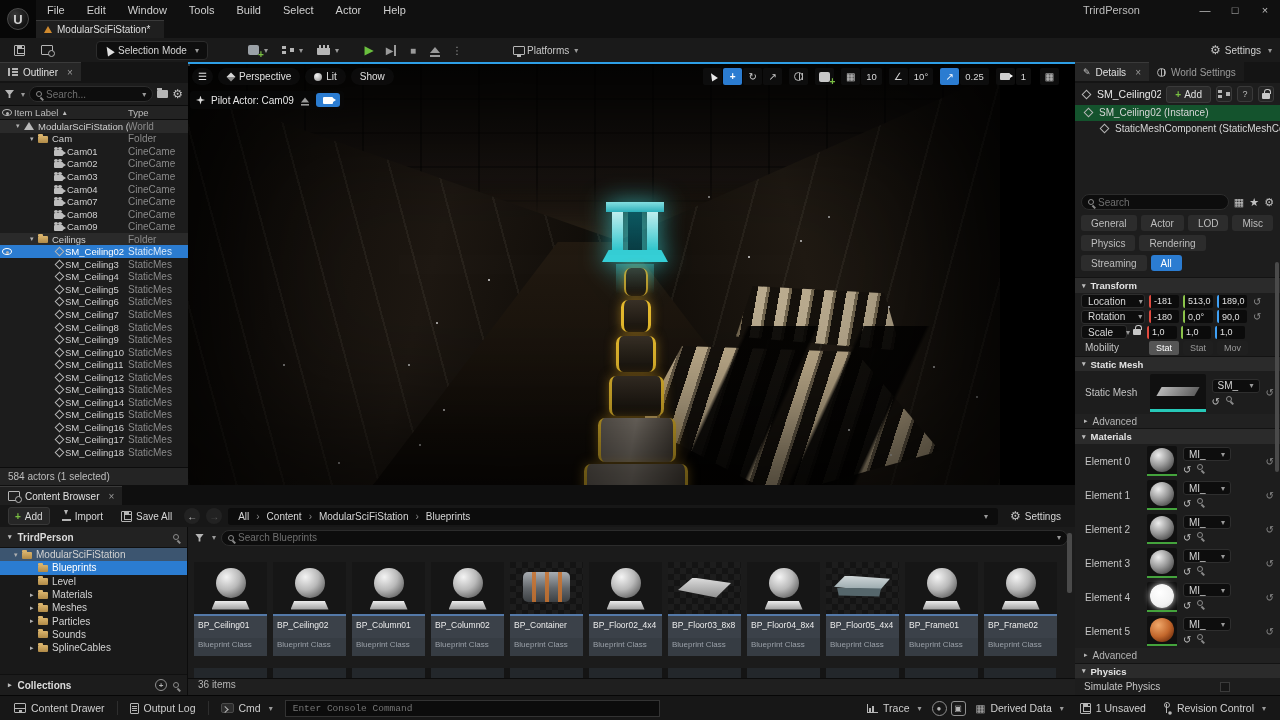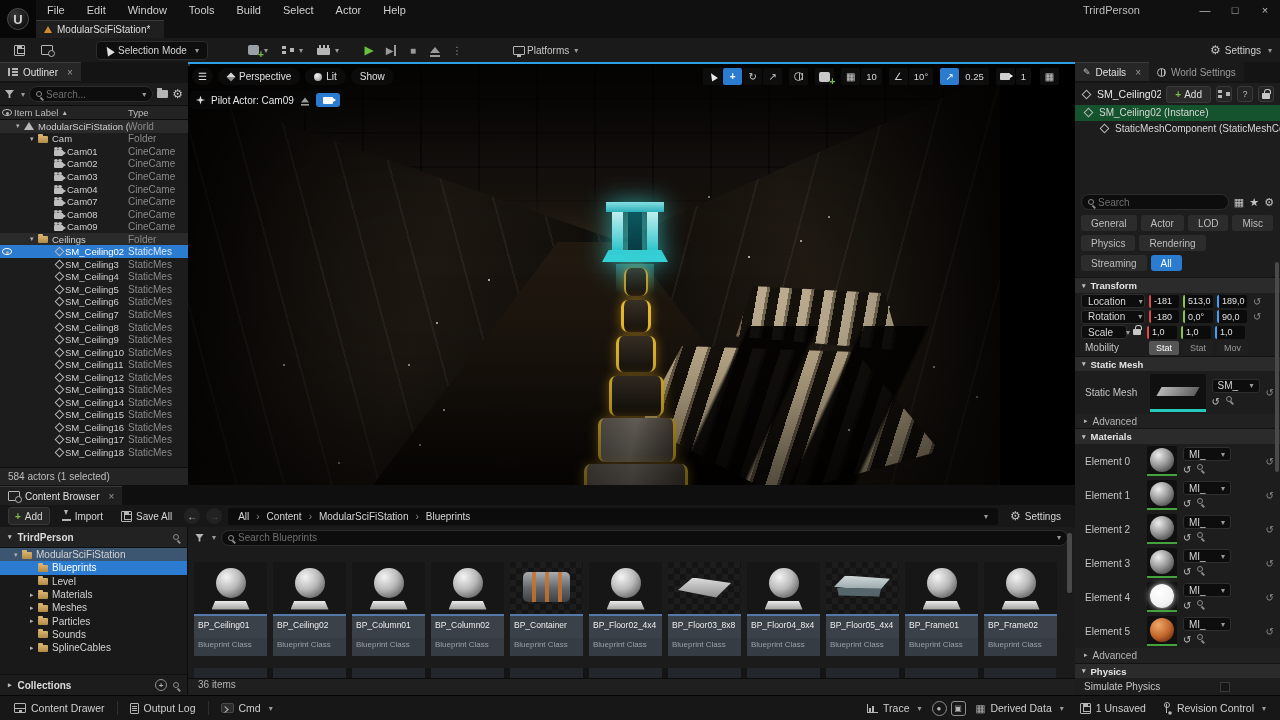--- a/index.html
+++ b/index.html
@@ -1265,20 +1265,21 @@
   <span class="sb-item">
       <span class="i-doc"></span>
       <span>Output Log</span>
     </span>
   <span class="sb-sep"></span>
   <span class="sb-item">
       <span class="i-cmdbox"></span>
       <span>Cmd</span>
       <span class="chev">▾</span>
     </span>
+  <input id="console-input" placeholder="Enter Console Command" style="">
   <span id="sb-right">
     <span class="sb-item">
         <span class="i-trace"></span>
         <span>Trace</span>
         <span class="chev">▾</span>
       </span>
     <span class="round-ic">●</span>
     <span class="round-ic" style="border-radius:3px">▣</span>
     <span class="sb-item">
         <span style="color:#b5b5b5">▦</span>

